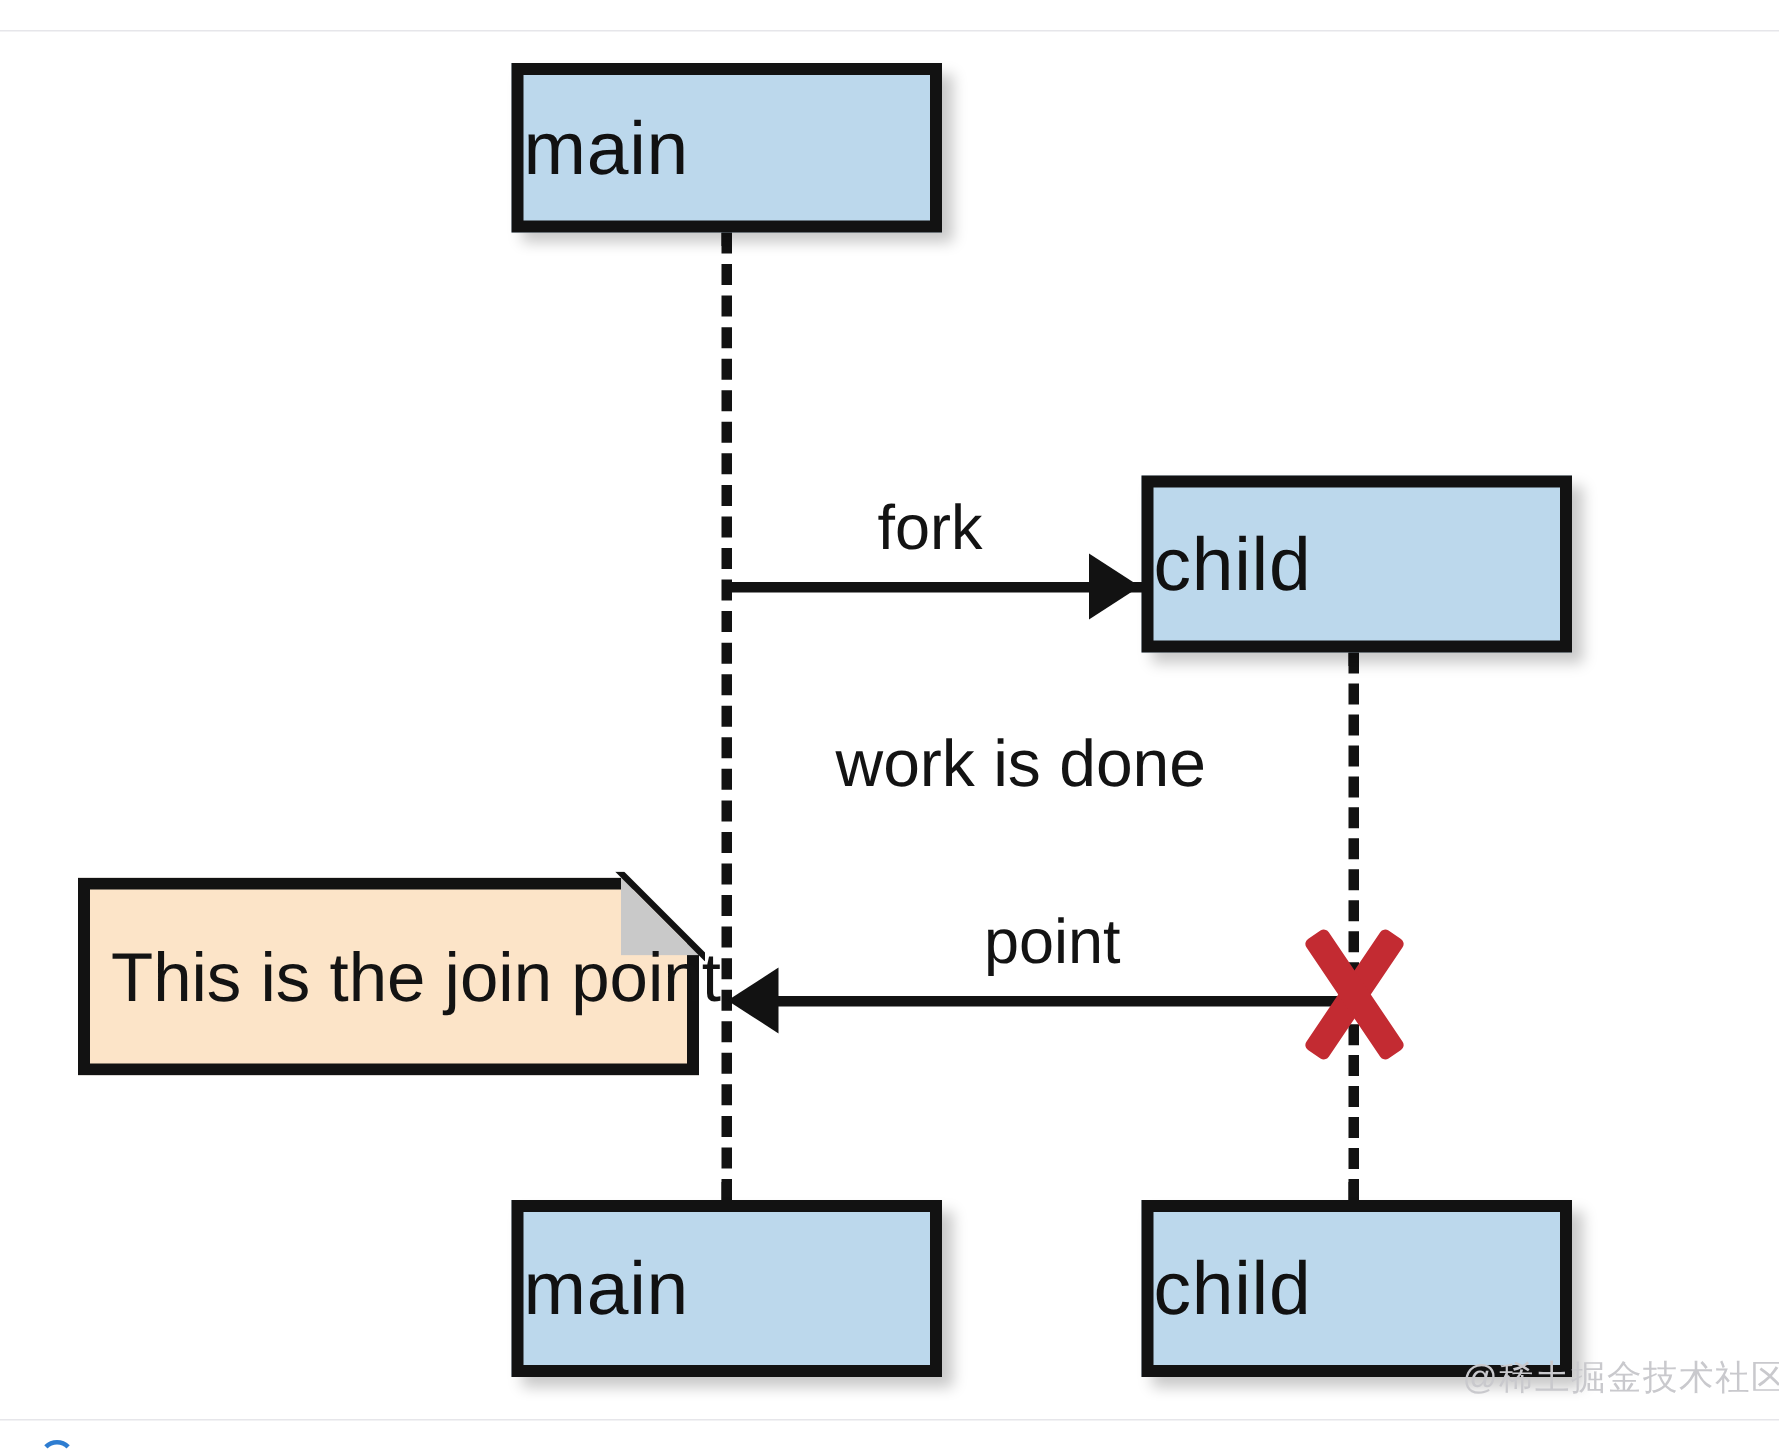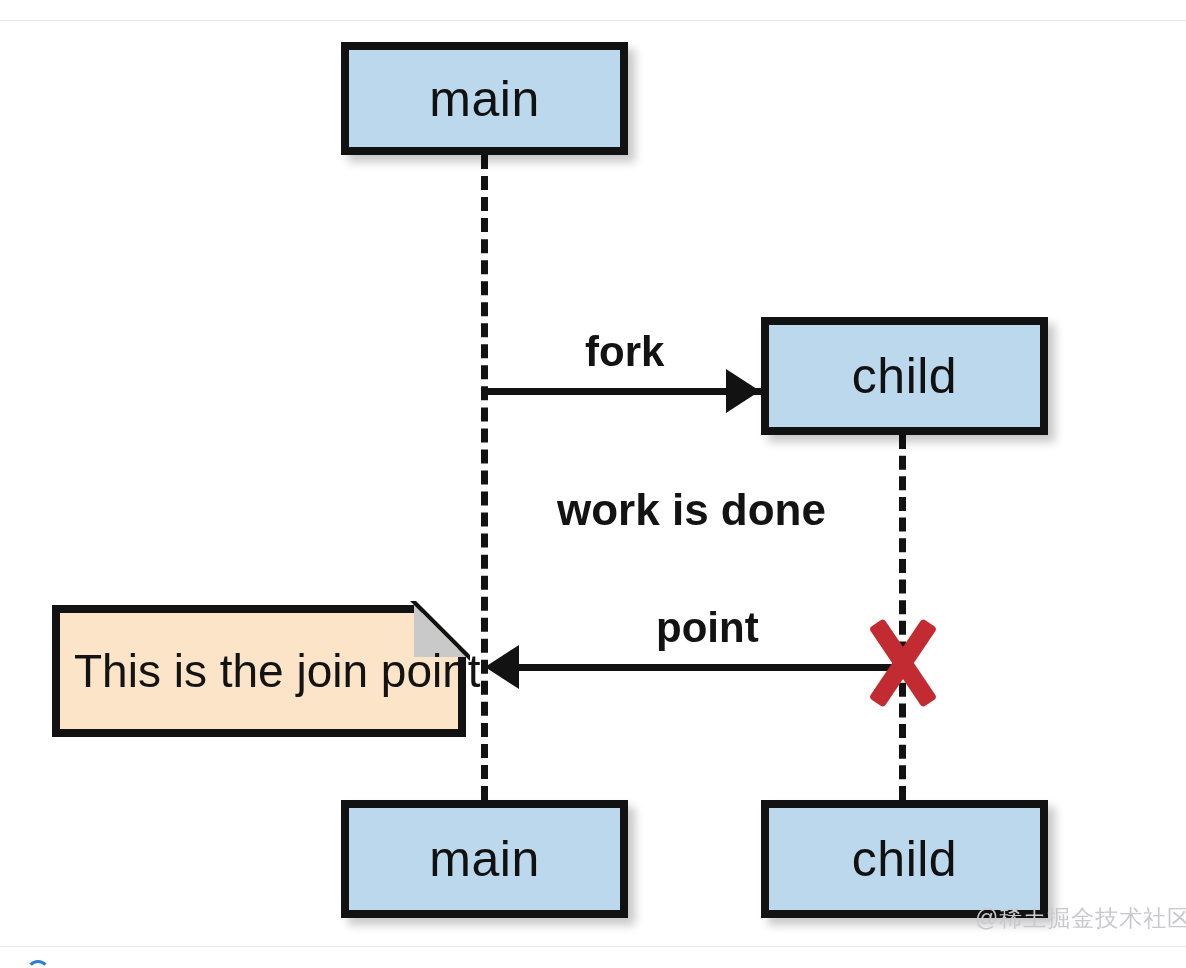--- a/index.html
+++ b/index.html
@@ -44,21 +44,20 @@
   }
 
   
   .node {
     position: absolute;
     box-sizing: border-box;
     background: #bcd8ec;
     border: 8px solid #121212;
     display: flex;
     align-items: center;
-    justify-content: center;
     color: #111111;
     font-size: 50px;
     font-weight: 400;
     letter-spacing: 0.5px;
     box-shadow: 7px 7px 9px rgba(0,0,0,0.22);
   }
 
   
   .lifeline {
     position: absolute;
@@ -91,36 +90,34 @@
   .arrowhead.left {
     border-top: 22px solid transparent;
     border-bottom: 22px solid transparent;
     border-right: 34px solid #121212;
   }
   .msg-label {
     position: absolute;
     font-size: 42px;
     color: #131313;
     white-space: nowrap;
-    font-weight: bold;
   }
 
   
   .free-text {
     position: absolute;
     font-size: 44px;
     color: #131313;
     white-space: nowrap;
   }
 
   
   .note {
     position: absolute;
     box-sizing: border-box;
-    margin-top: 20px;
   }
   .note-body {
     position: absolute;
     inset: 0;
     background: #fce4c8;
     border: 8px solid #121212;
     box-sizing: border-box;
     
     clip-path: polygon(0 0, calc(100% - 48px) 0, 100% 48px, 100% 100%, 0 100%);
     box-shadow: 6px 6px 9px rgba(0,0,0,0.20);
@@ -209,21 +206,21 @@
   </div>
 
   <div class="node" style="left:761px; top:800px; width:287px; height:118px;">
     <span>child</span>
   </div>
 
   <div class="msg-line" style="left:485px; top:388px; width:281px;"></div>
   <div class="arrowhead right" style="left:726px; top:369px;"></div>
   <div class="msg-label" style="left:585px; top:328px;">fork</div>
 
-  <div class="free-text" style="left:557px; top:485px;font-weight:bold;">work is done</div>
+  <div class="free-text" style="left:557px; top:485px;">work is done</div>
 
   <div class="msg-line" style="left:506px; top:664px; width:400px;"></div>
   <div class="arrowhead left" style="left:485px; top:645px;"></div>
   <div class="msg-label" style="left:656px; top:604px;">point</div>
 
   <div class="note" style="left:52px; top:585px; width:414px; height:132px;">
     <div class="note-body"></div>
     <div class="note-fold-edge"></div>
     <div class="note-fold"></div>
     <div class="note-text">This is the join point</div>

